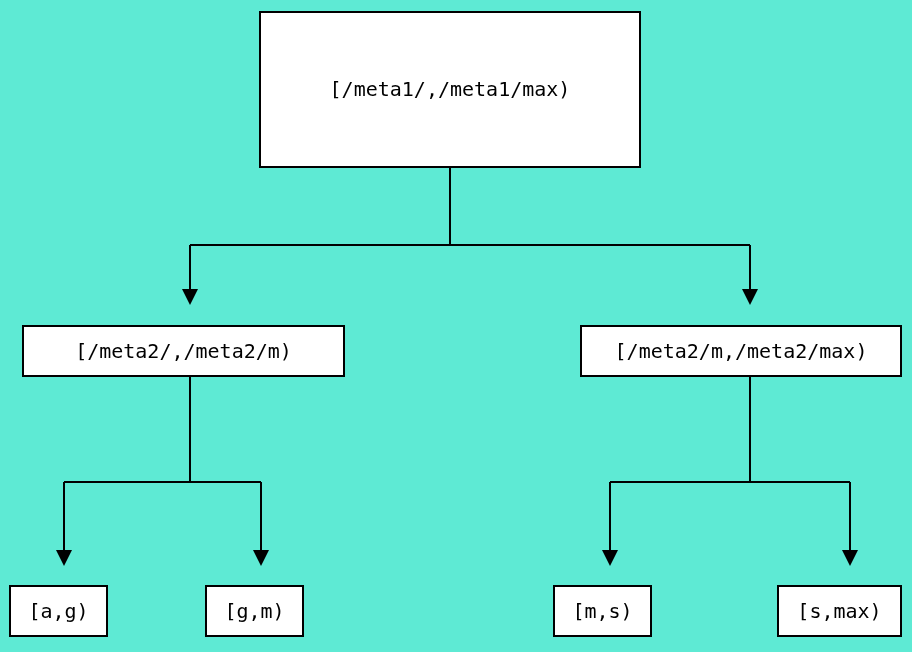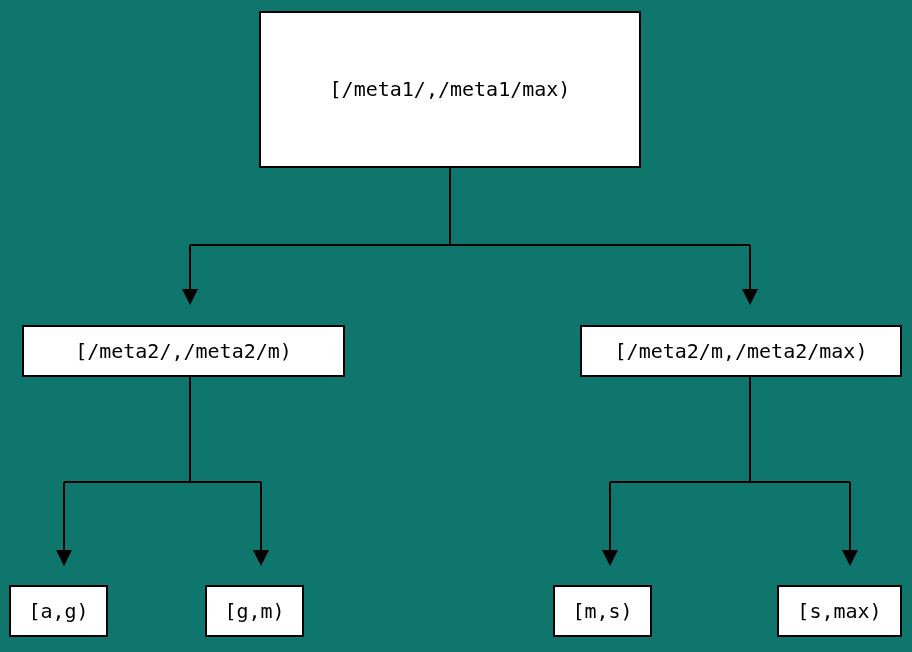--- a/index.html
+++ b/index.html
@@ -11,21 +11,21 @@
   body {
     width: 912px;
     height: 652px;
     font-family: "DejaVu Sans Mono", "Liberation Mono", monospace;
     overflow: hidden;
   }
   #diagram-root {
     position: relative;
     width: 912px;
     height: 652px;
-    background: #0f766e;
+    background: #5eead4;
   }
   svg#tree-svg {
     position: absolute;
     left: 0;
     top: 0;
     width: 912px;
     height: 652px;
     display: block;
   }
   .node-box {

